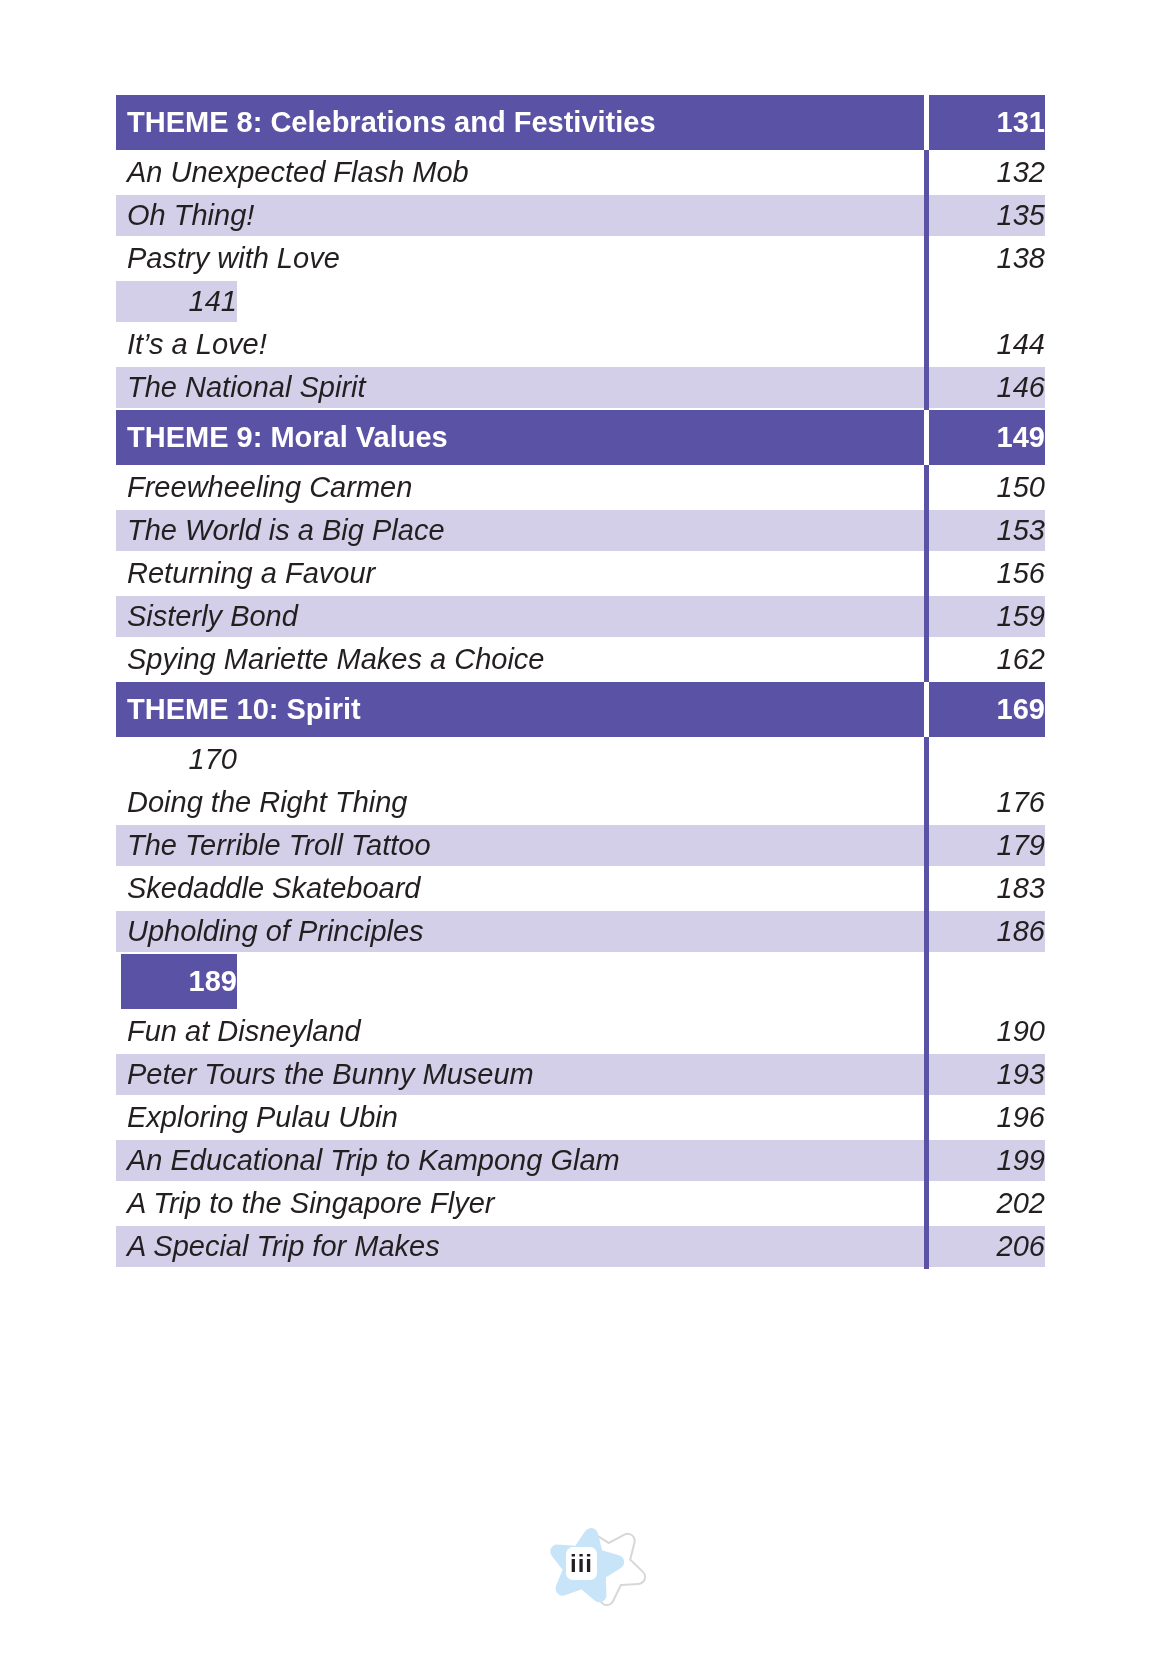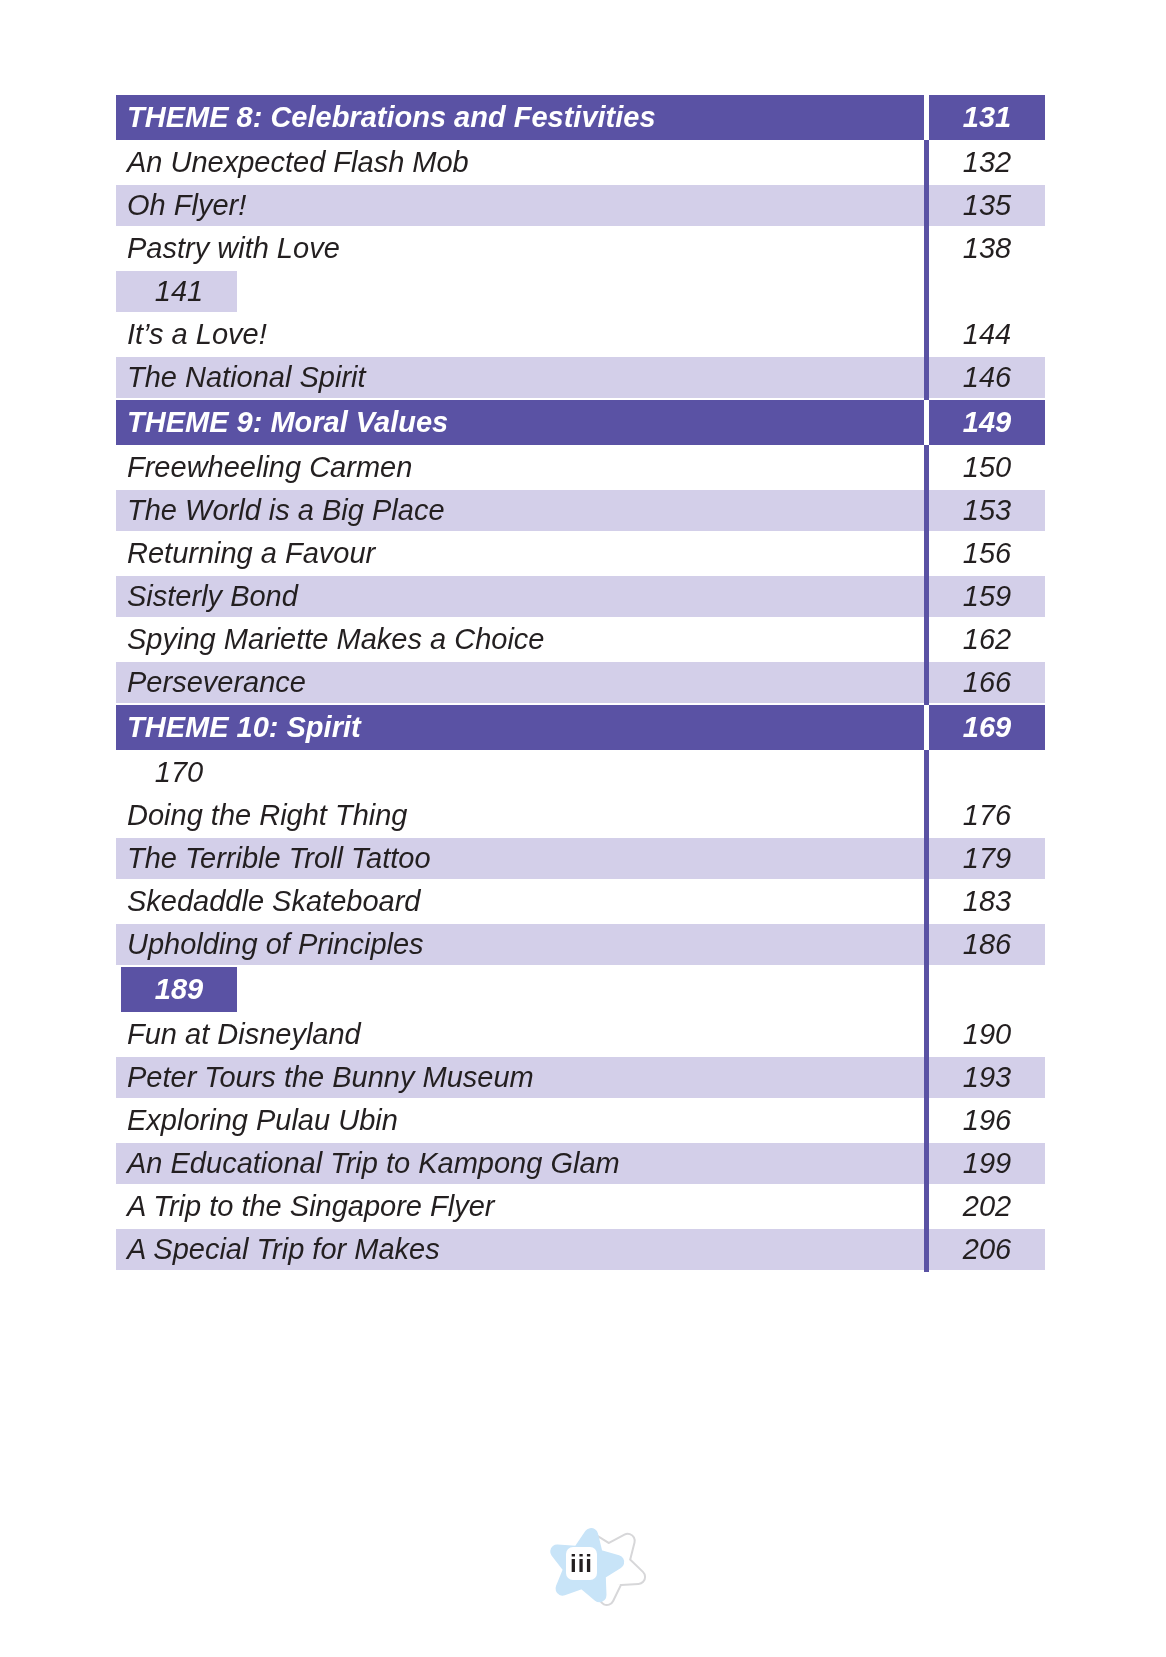--- a/index.html
+++ b/index.html
@@ -43,26 +43,26 @@
     align-items: center;
     overflow: hidden;
     white-space: nowrap;
   }
   .col-page {
     width: 121px;
     box-sizing: border-box;
     border-left: 5px solid transparent;
     display: flex;
     align-items: center;
-    justify-content: center;
+    justify-content: flex-end;
   }
   .row.entry .col-title,
   .row.entry .col-page { height: 41px; }
   .row.theme .col-title,
-  .row.theme .col-page { height: 45px; font-style: italic; }
+  .row.theme .col-page { height: 55px; }
 
   .row.entry {
     font-size: 29px;
     color: #231f20;
     font-style: italic;
   }
   .row.entry.alt .col-title,
   .row.entry.alt .col-page {
     background: var(--row-lavender, #d3cfe9);
   }
@@ -111,21 +111,21 @@
       <div class="row entry">
         <div class="col-title">
           <span>An Unexpected Flash Mob</span>
         </div>
         <div class="col-page">
           <span>132</span>
         </div>
       </div>
       <div class="row entry alt">
         <div class="col-title">
-          <span>Oh Flyer!</span>
+          <span>Oh Thing!</span>
         </div>
         <div class="col-page">
           <span>135</span>
         </div>
       </div>
       <div class="row entry">
         <div class="col-title">
           <span>Pastry with Love</span>
         </div>
         <div class="col-page">
@@ -192,28 +192,20 @@
         <div class="col-page">
           <span>159</span>
         </div>
       </div>
       <div class="row entry">
         <div class="col-title">
           <span>Spying Mariette Makes a Choice</span>
         </div>
         <div class="col-page">
           <span>162</span>
-        </div>
-      </div>
-      <div class="row entry alt">
-        <div class="col-title">
-          <span>Perseverance</span>
-        </div>
-        <div class="col-page">
-          <span>166</span>
         </div>
       </div>
       <div class="row theme">
         <div class="col-title">
           <span>THEME 10: Spirit</span>
         </div>
         <div class="col-page">
           <span>169</span>
         </div>
       </div>

